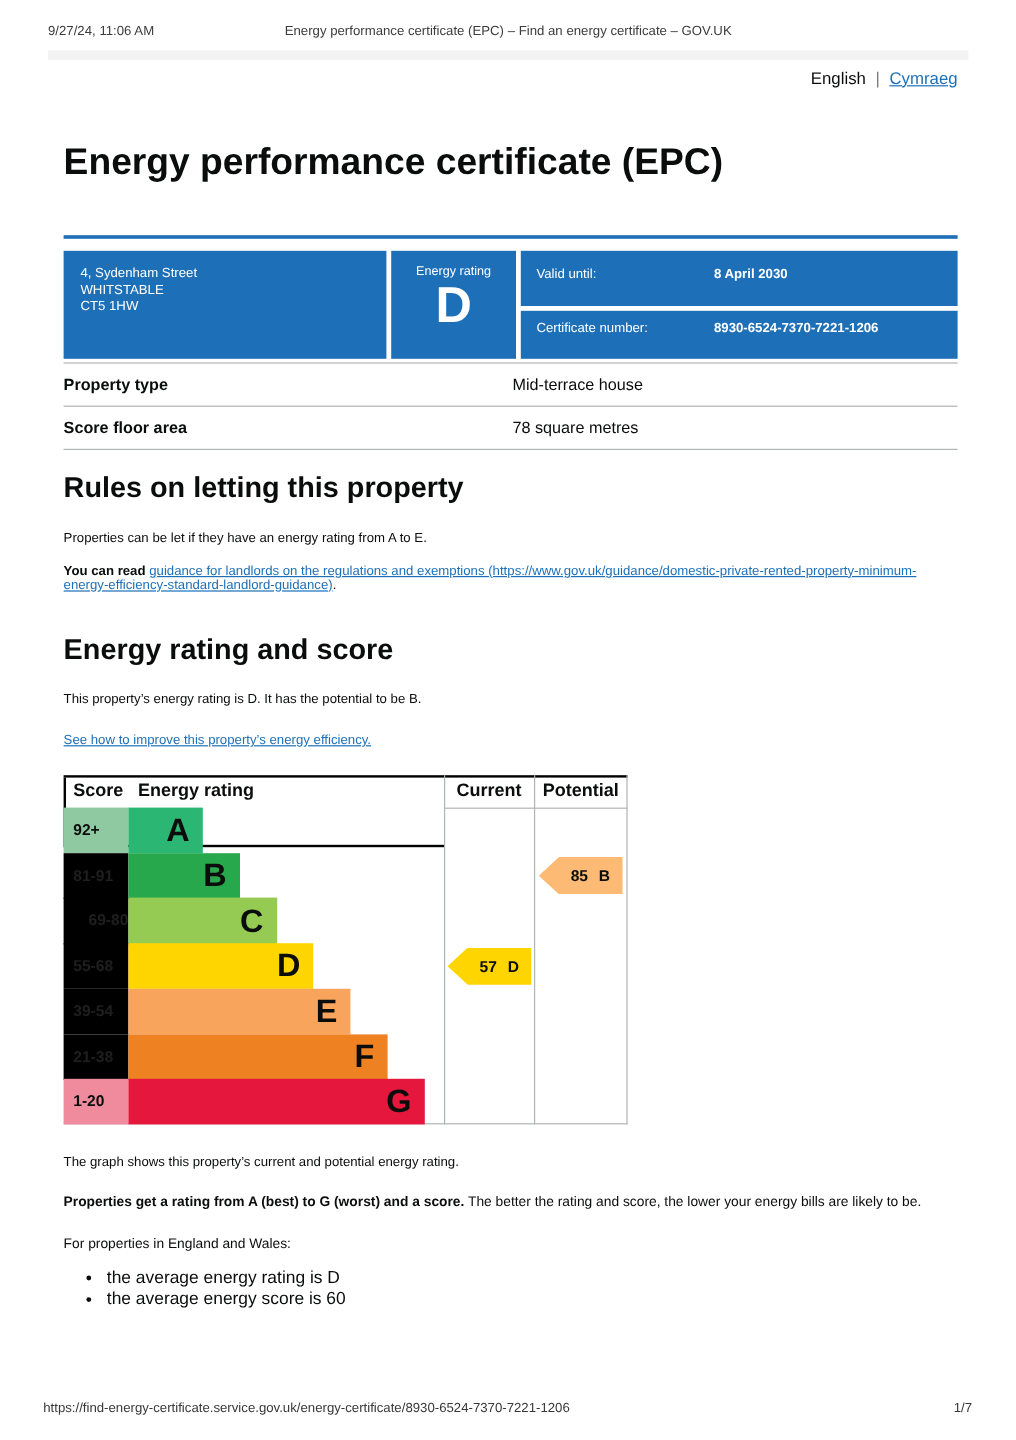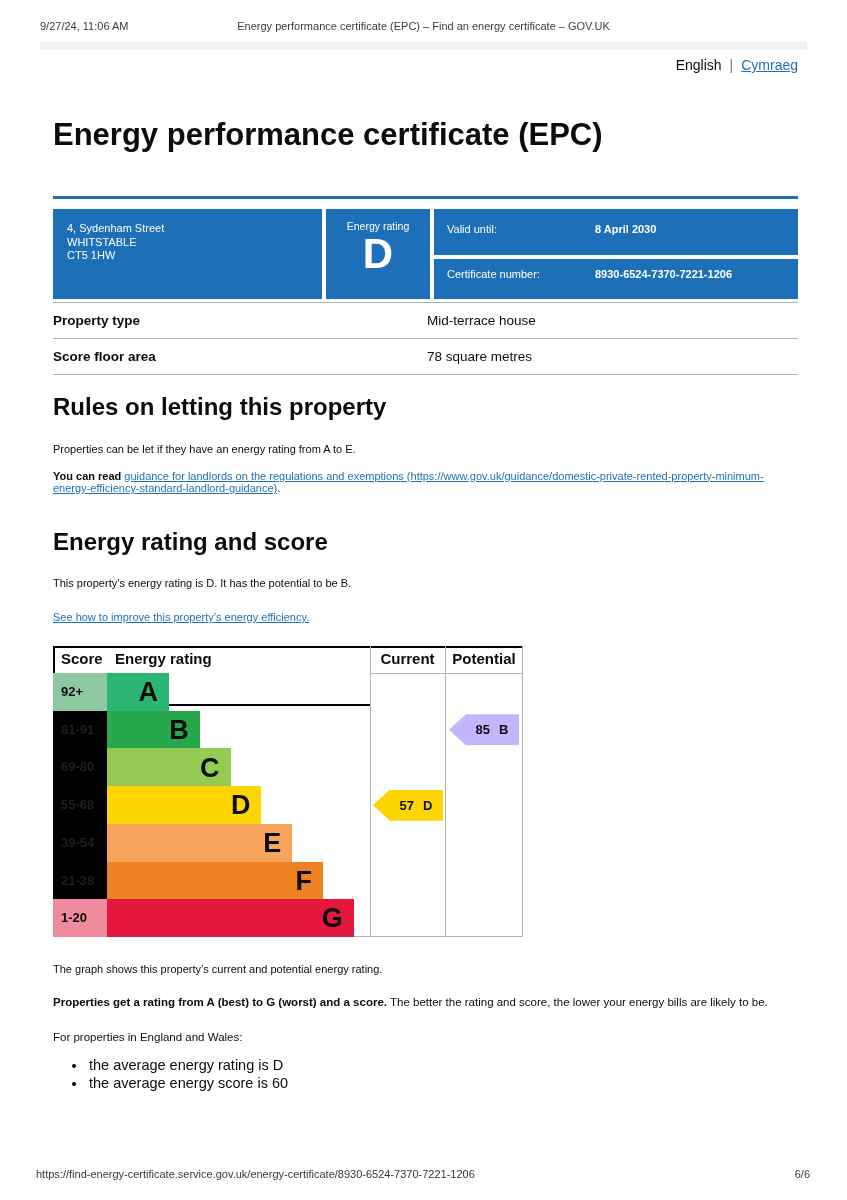--- a/index.html
+++ b/index.html
@@ -181,21 +181,21 @@
             <span class="band-letter">A</span>
           </div>
       </div>
       <div class="band-row" style="top: 64.7143px; height: 37.7143px;">
         <div class="score-cell" style="background: rgb(0, 0, 0); color: rgb(31, 31, 31); height: 38.2143px; line-height: 37.7143px;">81-91</div>
         <div class="band-bar" style="background: rgb(39, 168, 76); width: 92.8px; height: 38.2143px;">
             <span class="band-letter">B</span>
           </div>
       </div>
       <div class="band-row" style="top: 102.429px; height: 37.7143px;">
-        <div class="score-cell" style="background: rgb(0, 0, 0); color: rgb(31, 31, 31); height: 38.2143px; line-height: 37.7143px;">69-80</div>
+        <div class="score-cell" style="background: rgb(0, 0, 0); color: rgb(31, 31, 31); height: 38.2143px; line-height: 37.7143px; text-align: right;">69-80</div>
         <div class="band-bar" style="background: rgb(149, 202, 83); width: 123.6px; height: 38.2143px;">
             <span class="band-letter">C</span>
           </div>
       </div>
       <div class="band-row" style="top: 140.143px; height: 37.7143px;">
         <div class="score-cell" style="background: rgb(0, 0, 0); color: rgb(31, 31, 31); height: 38.2143px; line-height: 37.7143px;">55-68</div>
         <div class="band-bar" style="background: rgb(255, 213, 0); width: 154.4px; height: 38.2143px;">
             <span class="band-letter">D</span>
           </div>
       </div>
@@ -215,21 +215,21 @@
         <div class="score-cell" style="background: rgb(239, 139, 157); color: rgb(11, 12, 12); height: 38.2143px; line-height: 37.7143px;">1-20</div>
         <div class="band-bar" style="background: rgb(229, 23, 61); width: 246.8px; height: 38.2143px;">
             <span class="band-letter">G</span>
           </div>
       </div>
 
       <div class="arrow arrow-current" style="background: rgb(255, 213, 0); left: 320px; top: 143.643px;">
         <span>57</span>
         <span class="arrow-letter">D</span>
       </div>
-      <div class="arrow arrow-potential" style="background: #c4b5fd; left: 396px; top: 68.2143px;">
+      <div class="arrow arrow-potential" style="background: #fdba74; left: 396px; top: 68.2143px;">
         <span>85</span>
         <span class="arrow-letter">B</span>
       </div>
     </div>
 
     <p class="small chart-caption">The graph shows this property’s current and potential energy rating.</p>
 
     <p class="p-bold-lead">
       <strong>Properties get a rating from A (best) to G (worst) and a score.</strong><span> The better the rating and score, the lower your energy bills are likely to be.</span>
     </p>
@@ -239,16 +239,16 @@
     <ul class="averages">
       <li>the average energy rating is D</li>
       <li>the average energy score is 60</li>
     </ul>
 
 
   </div>
 
   <div class="footer">
     <span>https://find-energy-certificate.service.gov.uk/energy-certificate/8930-6524-7370-7221-1206</span>
-    <span>6/6</span>
+    <span>1/7</span>
   </div>
 
 </div>
 
 </body></html>

